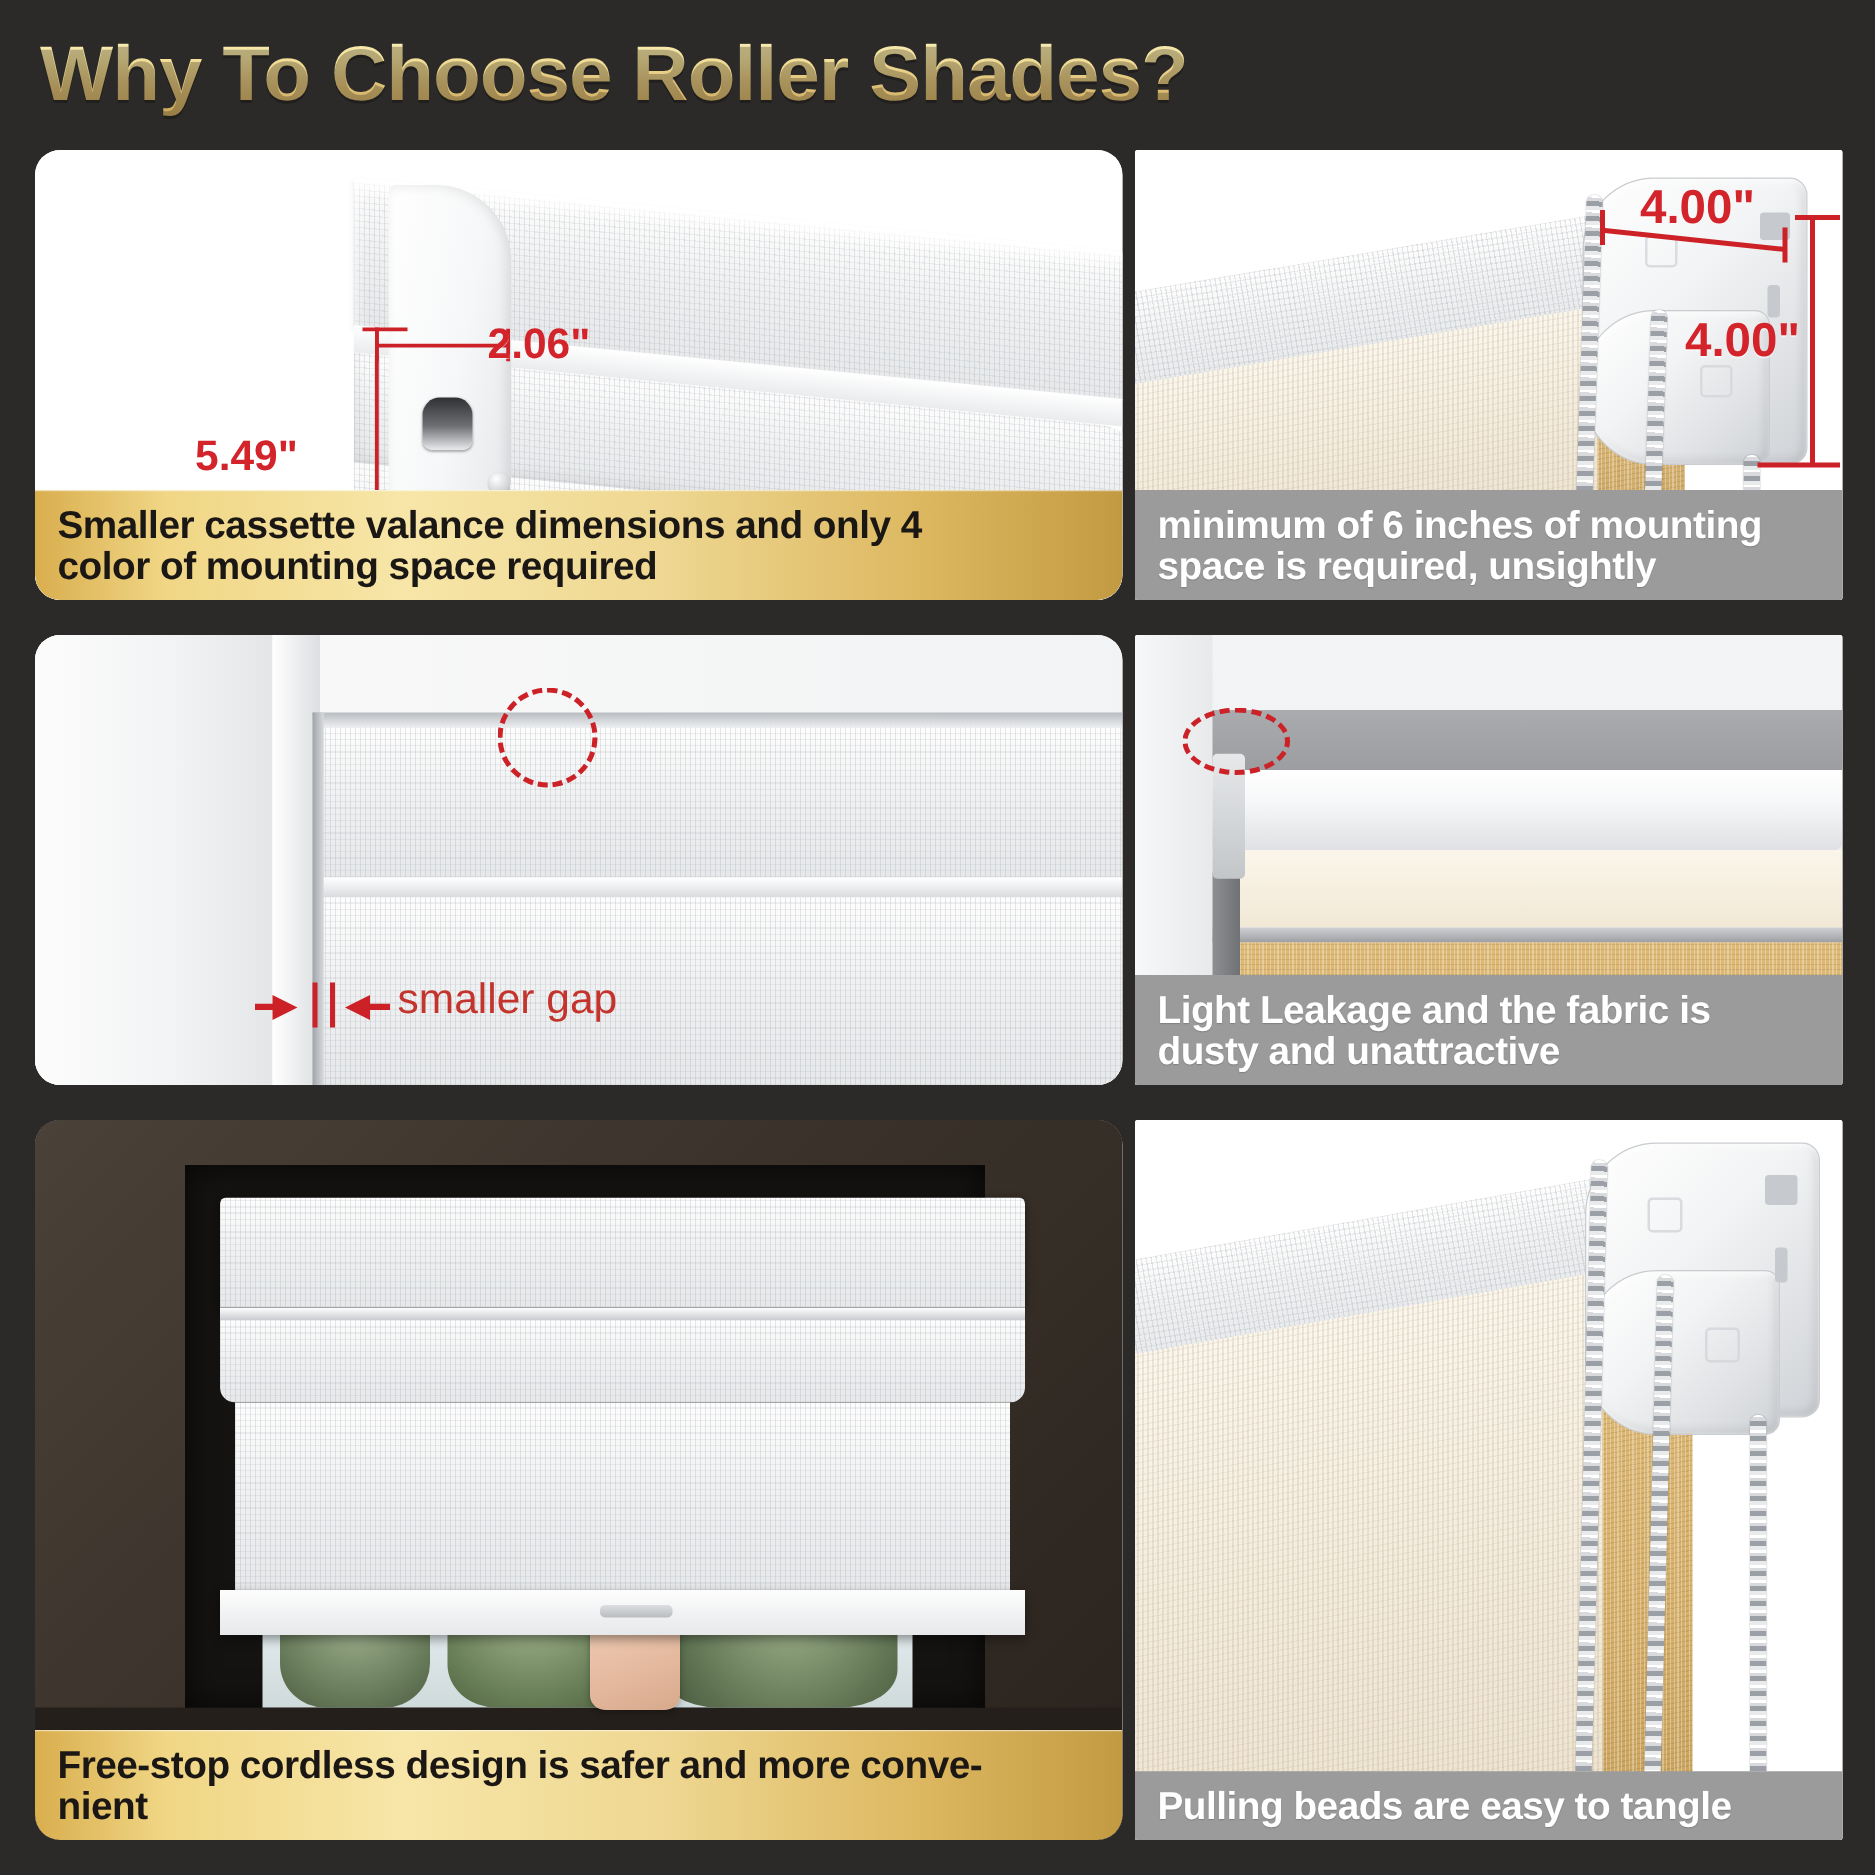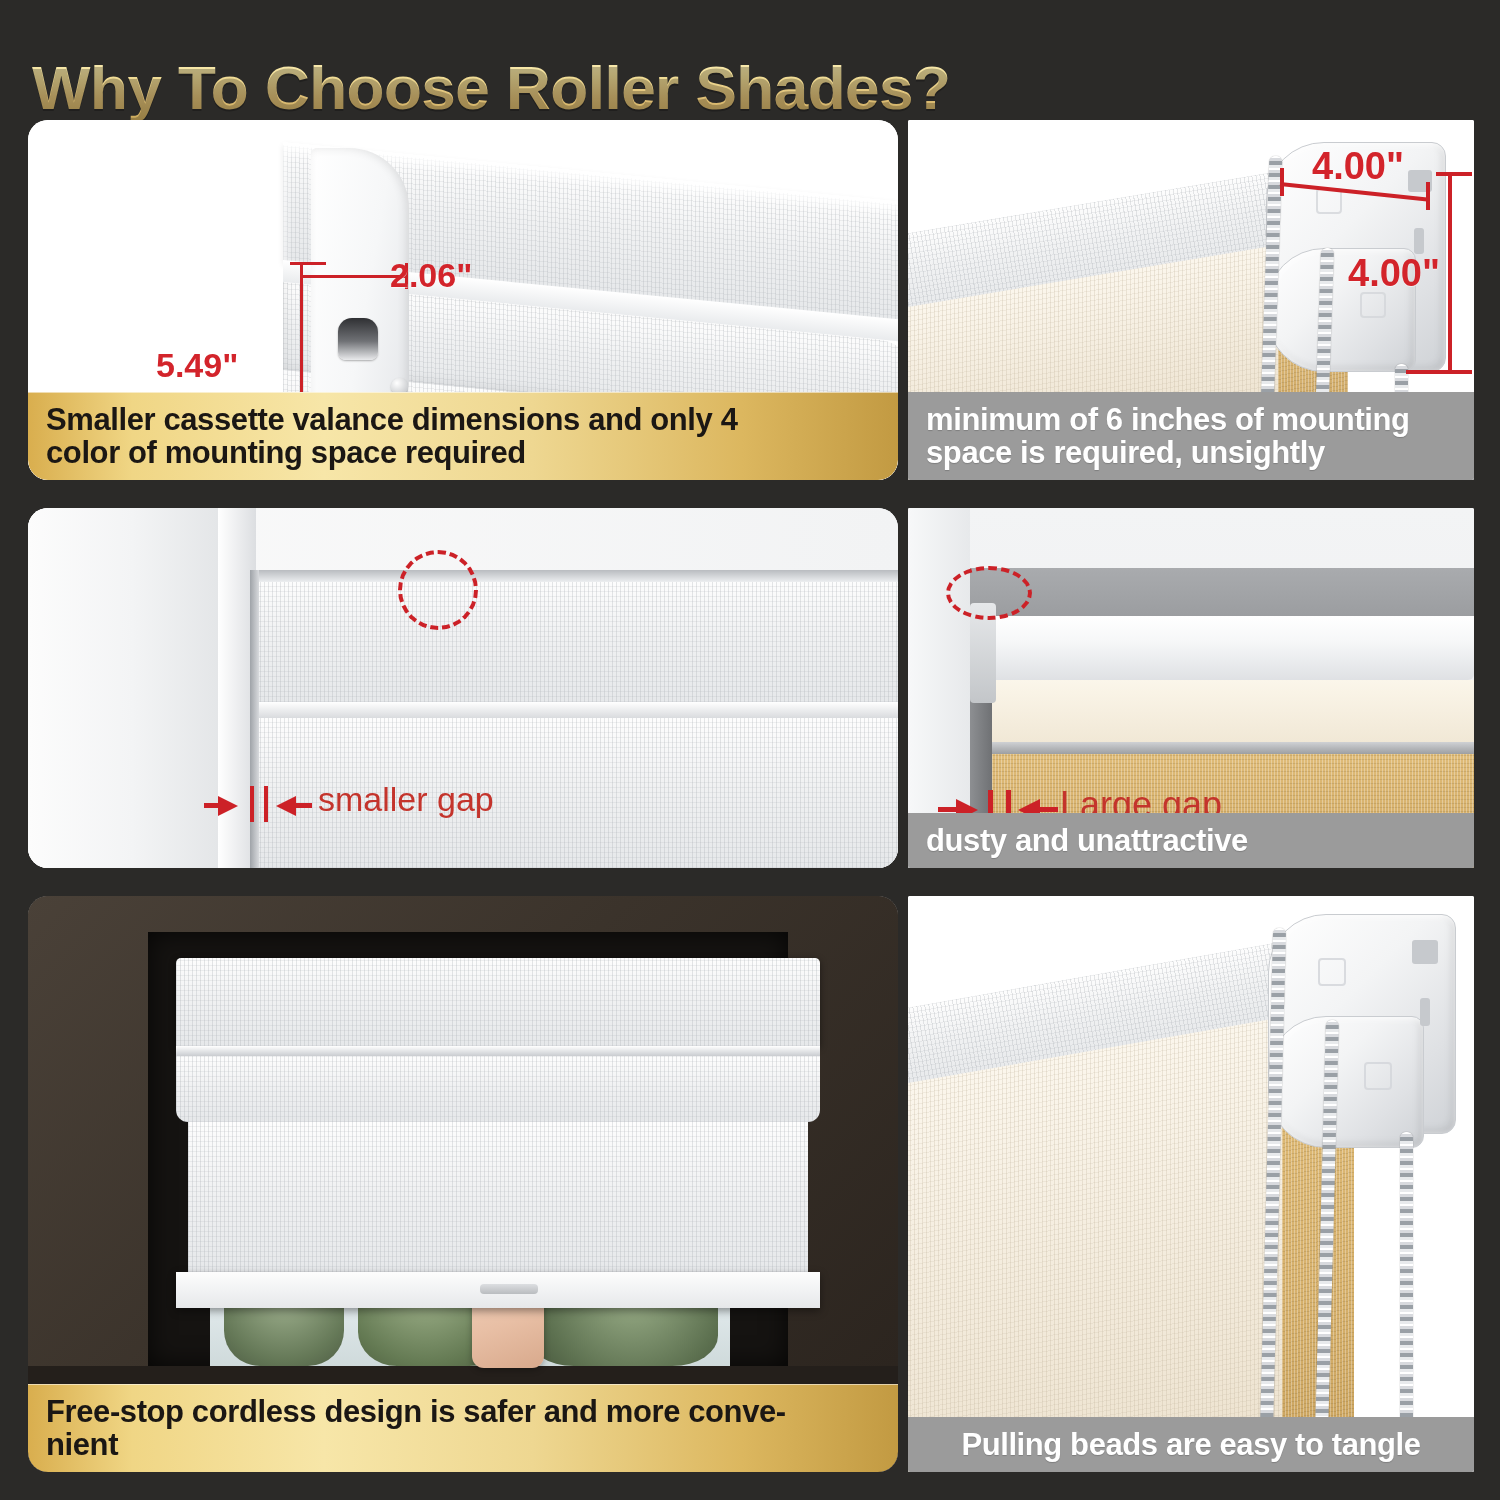--- a/index.html
+++ b/index.html
@@ -5,21 +5,21 @@
   * { margin:0; padding:0; box-sizing:border-box; }
   html,body{ background:#2b2a28; }
   body{
     width:1500px; height:1500px;
     font-family:"Liberation Sans", sans-serif;
     overflow:hidden; position:relative;
   }
 
   
   #title-bar{
-    position:absolute; left:0; top:0; width:1500px; height:118px;margin-top:28px;
+    position:absolute; left:0; top:0; width:1500px; height:118px;
   }
   #page-title{
     position:absolute; left:32px; top:24px;
     font-size:62px; font-weight:bold; letter-spacing:-0.5px;
     background:linear-gradient(180deg,#fdf3c4 0%,#f3e09a 32%,#dfc078 62%,#c9a758 100%);
     -webkit-background-clip:text; background-clip:text;
     color:transparent; -webkit-text-fill-color:transparent;
     text-shadow:0 2px 0 rgba(0,0,0,.25);
     white-space:nowrap;
   }
@@ -253,20 +253,21 @@
                 border-left:22px solid #cc2127;"></div>
     <div class="rline" style="left:30px; top:299px; width:20px; height:5px;"></div>
     <div style="position:absolute; left:110px; top:291px; width:0; height:0;
                 border-top:11px solid transparent; border-bottom:11px solid transparent;
                 border-right:22px solid #cc2127;"></div>
     <div class="rline" style="left:130px; top:299px; width:20px; height:5px;"></div>
     <div class="gaplbl" style="left:152px; top:276px; font-size:36px;">Large gap</div>
   </div>
 
   <div class="cap gray">
+    <span class="ln">Light Leakage and the fabric is</span>
     <span class="ln">dusty and unattractive</span>
   </div>
 </div>
 
 <div class="panel left" style="left:28px; top:896px; width:870px; height:576px;">
   <div class="photo" style="background:#241f1b;">
     <div style="position:absolute; left:0; top:0; width:870px; height:470px;
                 background:linear-gradient(135deg,#4a4138 0%,#3b332b 45%,#2c251f 100%);"></div>
     <div style="position:absolute; left:120px; top:36px; width:640px; height:434px;
                 background:#151311; box-shadow:inset 0 0 26px rgba(0,0,0,.75);"></div>
@@ -304,21 +305,21 @@
     <div style="position:absolute; left:452px; top:388px; width:58px; height:10px;
                 background:linear-gradient(180deg,#dcdee1,#b9bcbf); border-radius:4px;"></div>
   </div>
 
   <div class="cap gold">
     <span class="ln">Free-stop cordless design is safer and more conve-</span>
     <span class="ln">nient</span>
   </div>
 </div>
 
-<div class="panel right" style="left:908px; top:896px; width:566px; height:576px;text-align:center;">
+<div class="panel right" style="left:908px; top:896px; width:566px; height:576px;">
   <div class="photo" style="background:#ffffff;">
     <div class="fab-white" style="position:absolute; left:-14px; top:44px; width:400px; height:86px;
                 transform:rotate(-10deg); transform-origin:right center; border-radius:0 14px 14px 0;"></div>
     <div class="fab-cream" style="position:absolute; left:-14px; top:118px; width:406px; height:458px;
                 transform:skewY(-10deg); transform-origin:right top;"></div>
     <div class="fab-tan" style="position:absolute; left:374px; top:156px; width:72px; height:420px;
                 transform:skewY(-9deg); transform-origin:left top;"></div>
 
     <div class="bracket" style="left:360px; top:18px; width:188px; height:220px; border-radius:58px 14px 14px 58px;"></div>
     <div class="bracket" style="left:360px; top:120px; width:156px; height:132px; border-radius:58px 12px 12px 58px;"></div>

